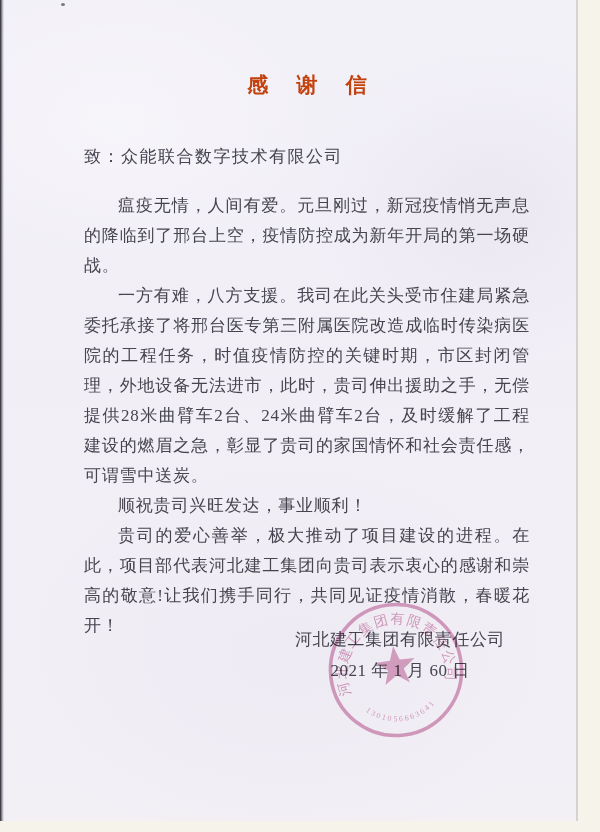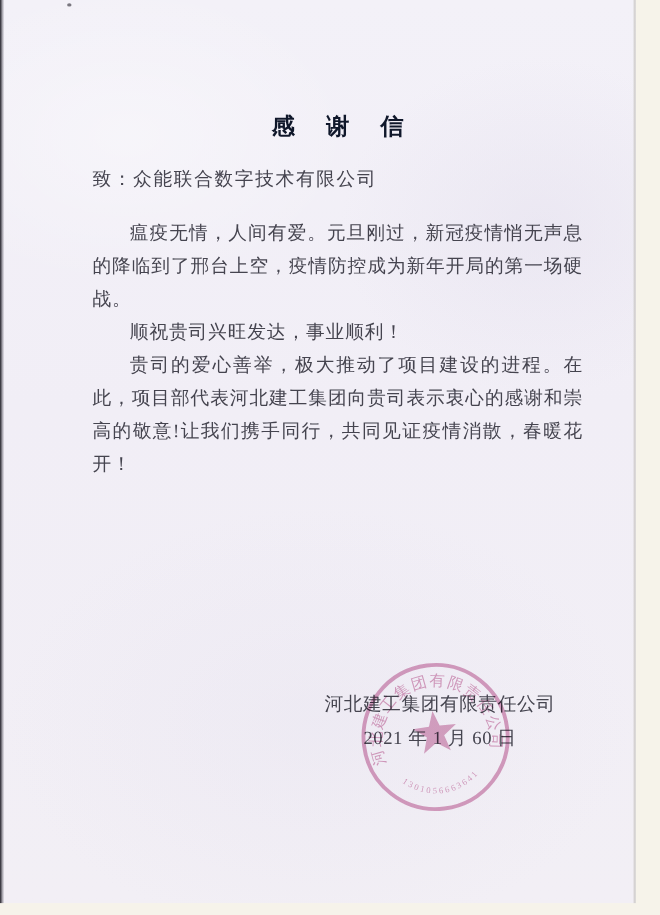--- a/index.html
+++ b/index.html
@@ -40,32 +40,32 @@
     background: #5a5860; border-radius: 50%;
     opacity: .8;
   }
   .content {
     position: absolute;
     left: 84px; top: 0;
     width: 446px;
     color: #45444f;
   }
   .title {
-    margin-top: 102px;
+    margin-top: 72px;
     height: 26px;
     line-height: 26px;
     text-align: center;
     font-size: 21px;
     font-weight: bold;
-    color: #0f172a;
+    color: #c2410c;
     letter-spacing: 0.55em;
     text-indent: 0.55em;
   }
   .salutation {
-    margin-top: 20px;
+    margin-top: 44px;
     font-size: 17px;
     line-height: 30px;
     letter-spacing: 1.5px;
   }
   .body-text { margin-top: 19px; }
   .body-text p {
     font-size: 17px;
     line-height: 30px;
     letter-spacing: 0.8px;
     text-indent: 2em;
@@ -99,20 +99,21 @@
   <div class="paper"></div>
   <div class="edge-left"></div>
   <div class="edge-right-line"></div>
   <div class="speck"></div>
 
   <div class="content">
     <div class="title">感 谢 信</div>
     <div class="salutation">致：众能联合数字技术有限公司</div>
     <div class="body-text">
       <p>瘟疫无情，人间有爱。元旦刚过，新冠疫情悄无声息的降临到了邢台上空，疫情防控成为新年开局的第一场硬战。</p>
+      <p>一方有难，八方支援。我司在此关头受市住建局紧急委托承接了将邢台医专第三附属医院改造成临时传染病医院的工程任务，时值疫情防控的关键时期，市区封闭管理，外地设备无法进市，此时，贵司伸出援助之手，无偿提供28米曲臂车2台、24米曲臂车2台，及时缓解了工程建设的燃眉之急，彰显了贵司的家国情怀和社会责任感，可谓雪中送炭。</p>
       <p>顺祝贵司兴旺发达，事业顺利！</p>
       <p>贵司的爱心善举，极大推动了项目建设的进程。在此，项目部代表河北建工集团向贵司表示衷心的感谢和崇高的敬意!让我们携手同行，共同见证疫情消散，春暖花开！</p>
     </div>
   </div>
 
   <div class="signature">
     <div>河北建工集团有限责任公司</div>
     <div>2021 年 1 月 60 日</div>
   </div>
 

